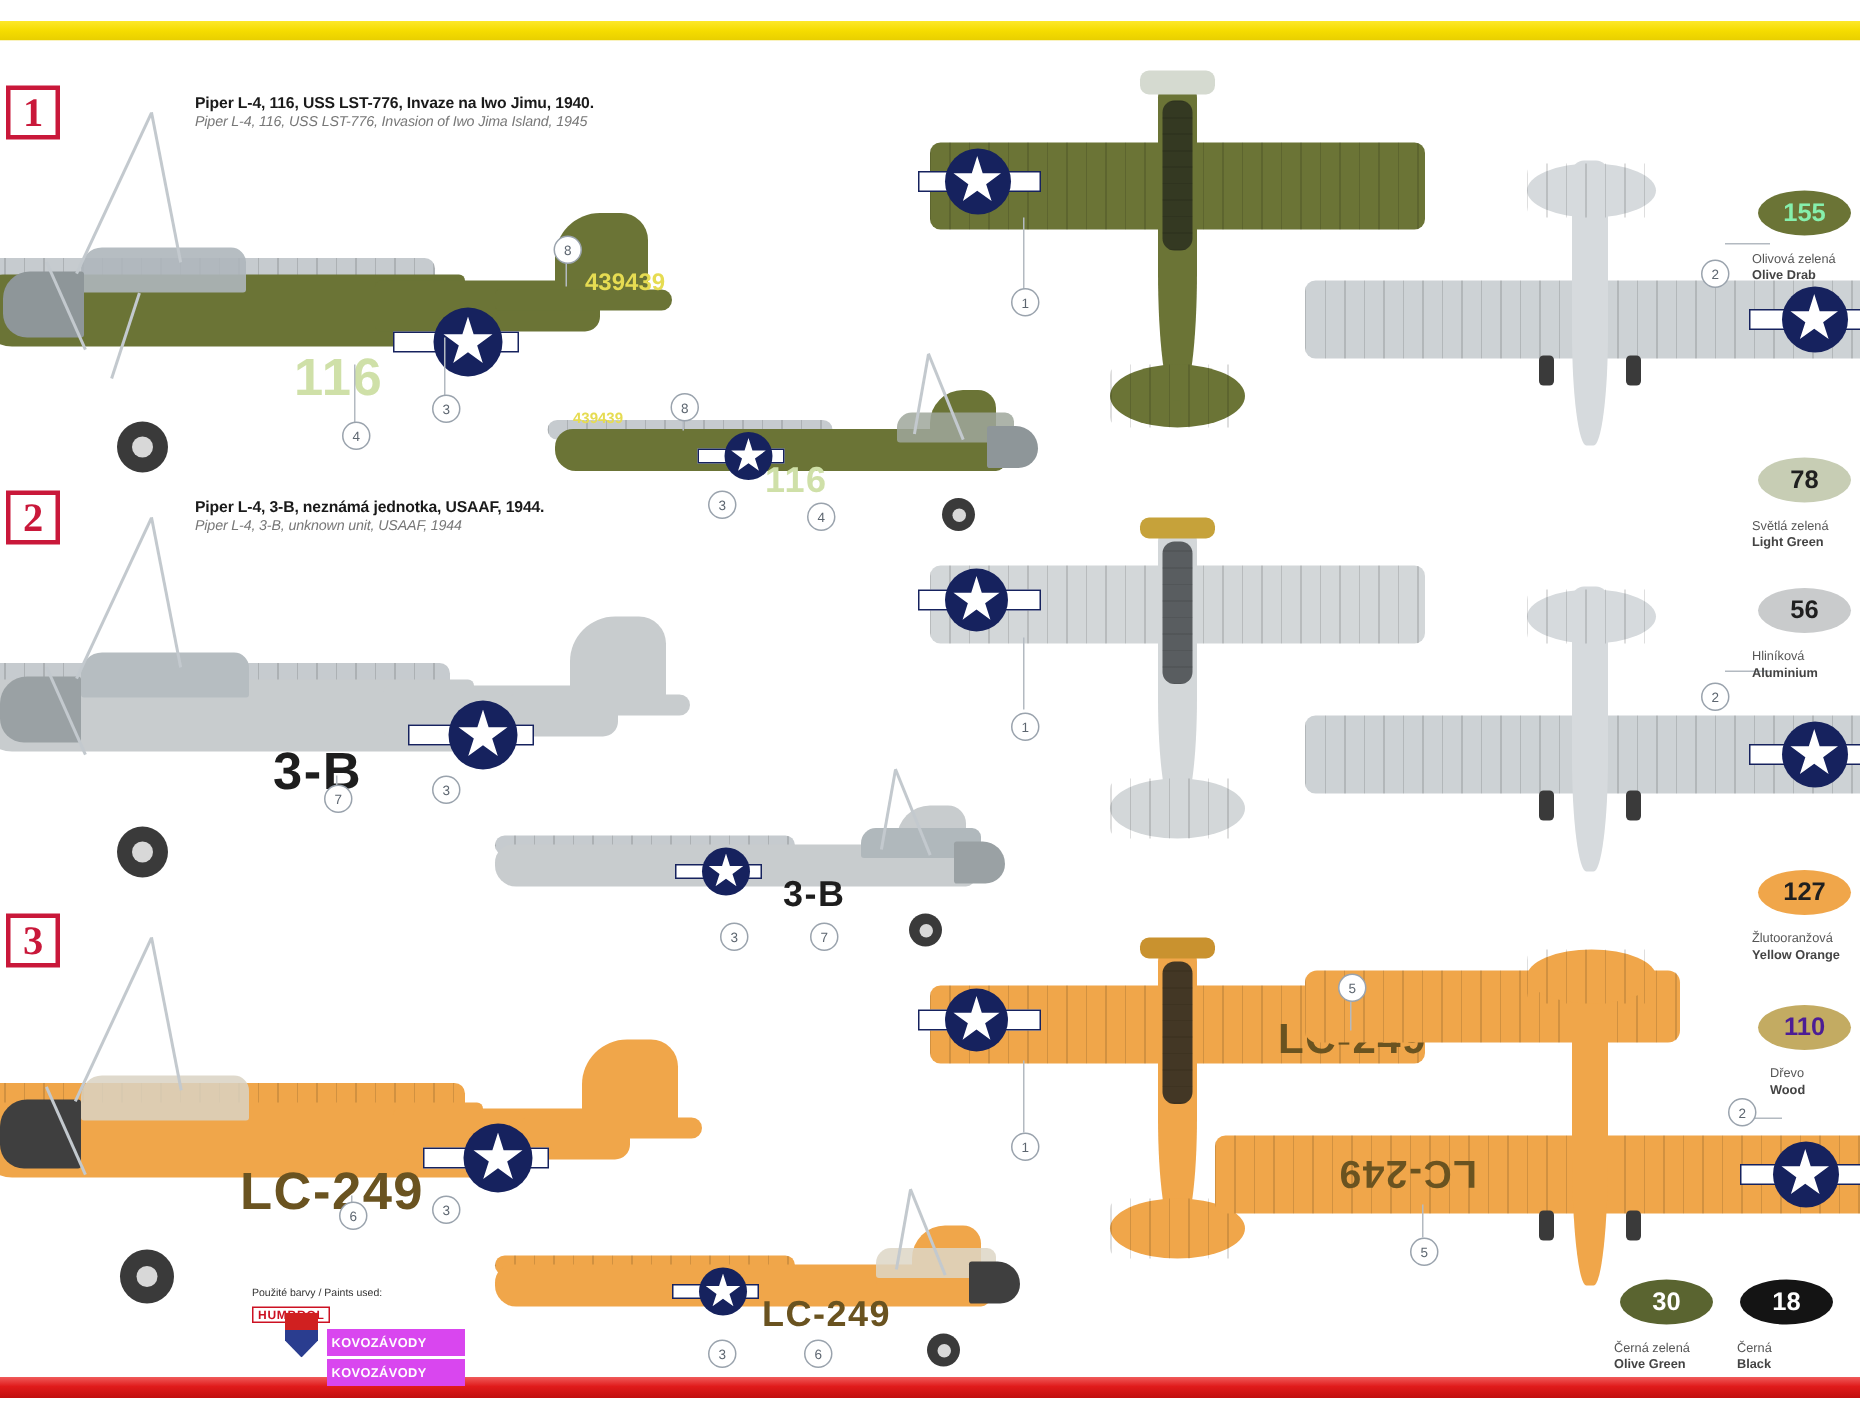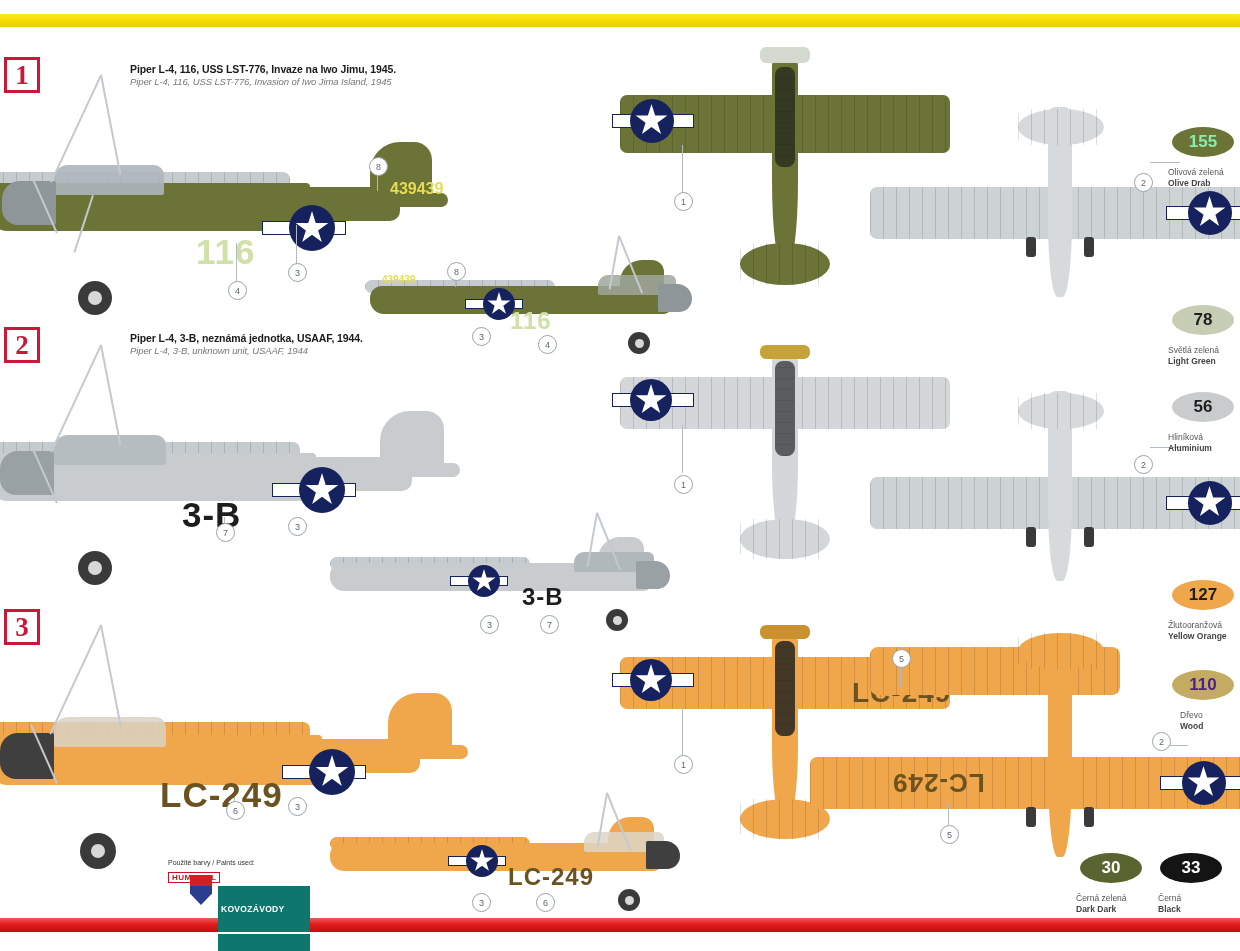--- a/index.html
+++ b/index.html
@@ -65,40 +65,40 @@
         clip-path:polygon(50% 0%,61% 35%,98% 35%,68% 57%,79% 91%,50% 70%,21% 91%,32% 57%,2% 35%,39% 35%);}
 
   .code{position:absolute;font-family:"Liberation Sans",sans-serif;font-weight:bold;
         letter-spacing:1px;white-space:nowrap;}
 
   
   .logo{position:absolute;left:168px;top:832px;width:140px;}
   .logo .pu{font-size:7px;color:#333;}
   .logo .hb{display:inline-block;border:1px solid #cc1122;color:#cc1122;font-weight:bold;
             font-size:8px;padding:0 3px;margin-top:1px;letter-spacing:.5px;}
-  .logo .kv{background:#0f766e;color:#fff;font-weight:bold;font-size:8.5px;
-            padding:18px 3px;margin-top:2px;letter-spacing:.3px;width:86px;}
+  .logo .kv{background:#d946ef;color:#fff;font-weight:bold;font-size:8.5px;
+            padding:4px 3px;margin-top:2px;letter-spacing:.3px;width:86px;}
   .logo .shield{position:absolute;left:22px;top:16px;width:22px;height:30px;
             background:linear-gradient(180deg,#d02020 0%,#d02020 38%,#2a3d8f 38%,#2a3d8f 100%);
             clip-path:polygon(0 0,100% 0,100% 62%,50% 100%,0 62%);}
 </style>
 </head>
 <body>
 
 <div class="band-top"></div>
 <div class="band-bottom"></div>
 
 <div class="sheet">
 
 
   <div class="vbadge" style="left:4px;top:30px;">
     <span>1</span>
   </div>
   <div class="cap" style="left:130px;top:36px;">
-    <div class="cz">Piper L-4, 116, USS LST-776, Invaze na Iwo Jimu, 1945.</div>
+    <div class="cz">Piper L-4, 116, USS LST-776, Invaze na Iwo Jimu, 1940.</div>
     <div class="en">Piper L-4, 116, USS LST-776, Invasion of Iwo Jima Island, 1945</div>
   </div>
 
   <div class="art" style="left:0px;top:20px;width:460px;height:270px;">
 
     <div class="wing" style="left:-10px;top:125px;width:300px;height:22px;background:#c6cbcf;">
         <div class="ribs"></div>
       </div>
 
     <div class="fus" style="left:-14px;top:136px;width:324px;height:48px;background:#6b7436;
@@ -453,25 +453,25 @@
   <div class="chiplabel" style="left:1180px;top:683px;">
     <b>Dřevo</b>
     <i>Wood</i>
   </div>
 
   <div class="chip" style="left:1080px;top:826px;background:#5a6430;color:#ffffff;">
     <span>30</span>
   </div>
   <div class="chiplabel" style="left:1076px;top:866px;">
     <b>Černá zelená</b>
-    <i>Dark Dark</i>
+    <i>Olive Green</i>
   </div>
 
   <div class="chip" style="left:1160px;top:826px;background:#141414;color:#ffffff;">
-    <span>33</span>
+    <span>18</span>
   </div>
   <div class="chiplabel" style="left:1158px;top:866px;">
     <b>Černá</b>
     <i>Black</i>
   </div>
 
   <div class="logo">
     <div class="pu">Použité barvy / Paints used:</div>
     <div><span class="hb">HUMBROL</span></div>
     <div class="shield"></div>

